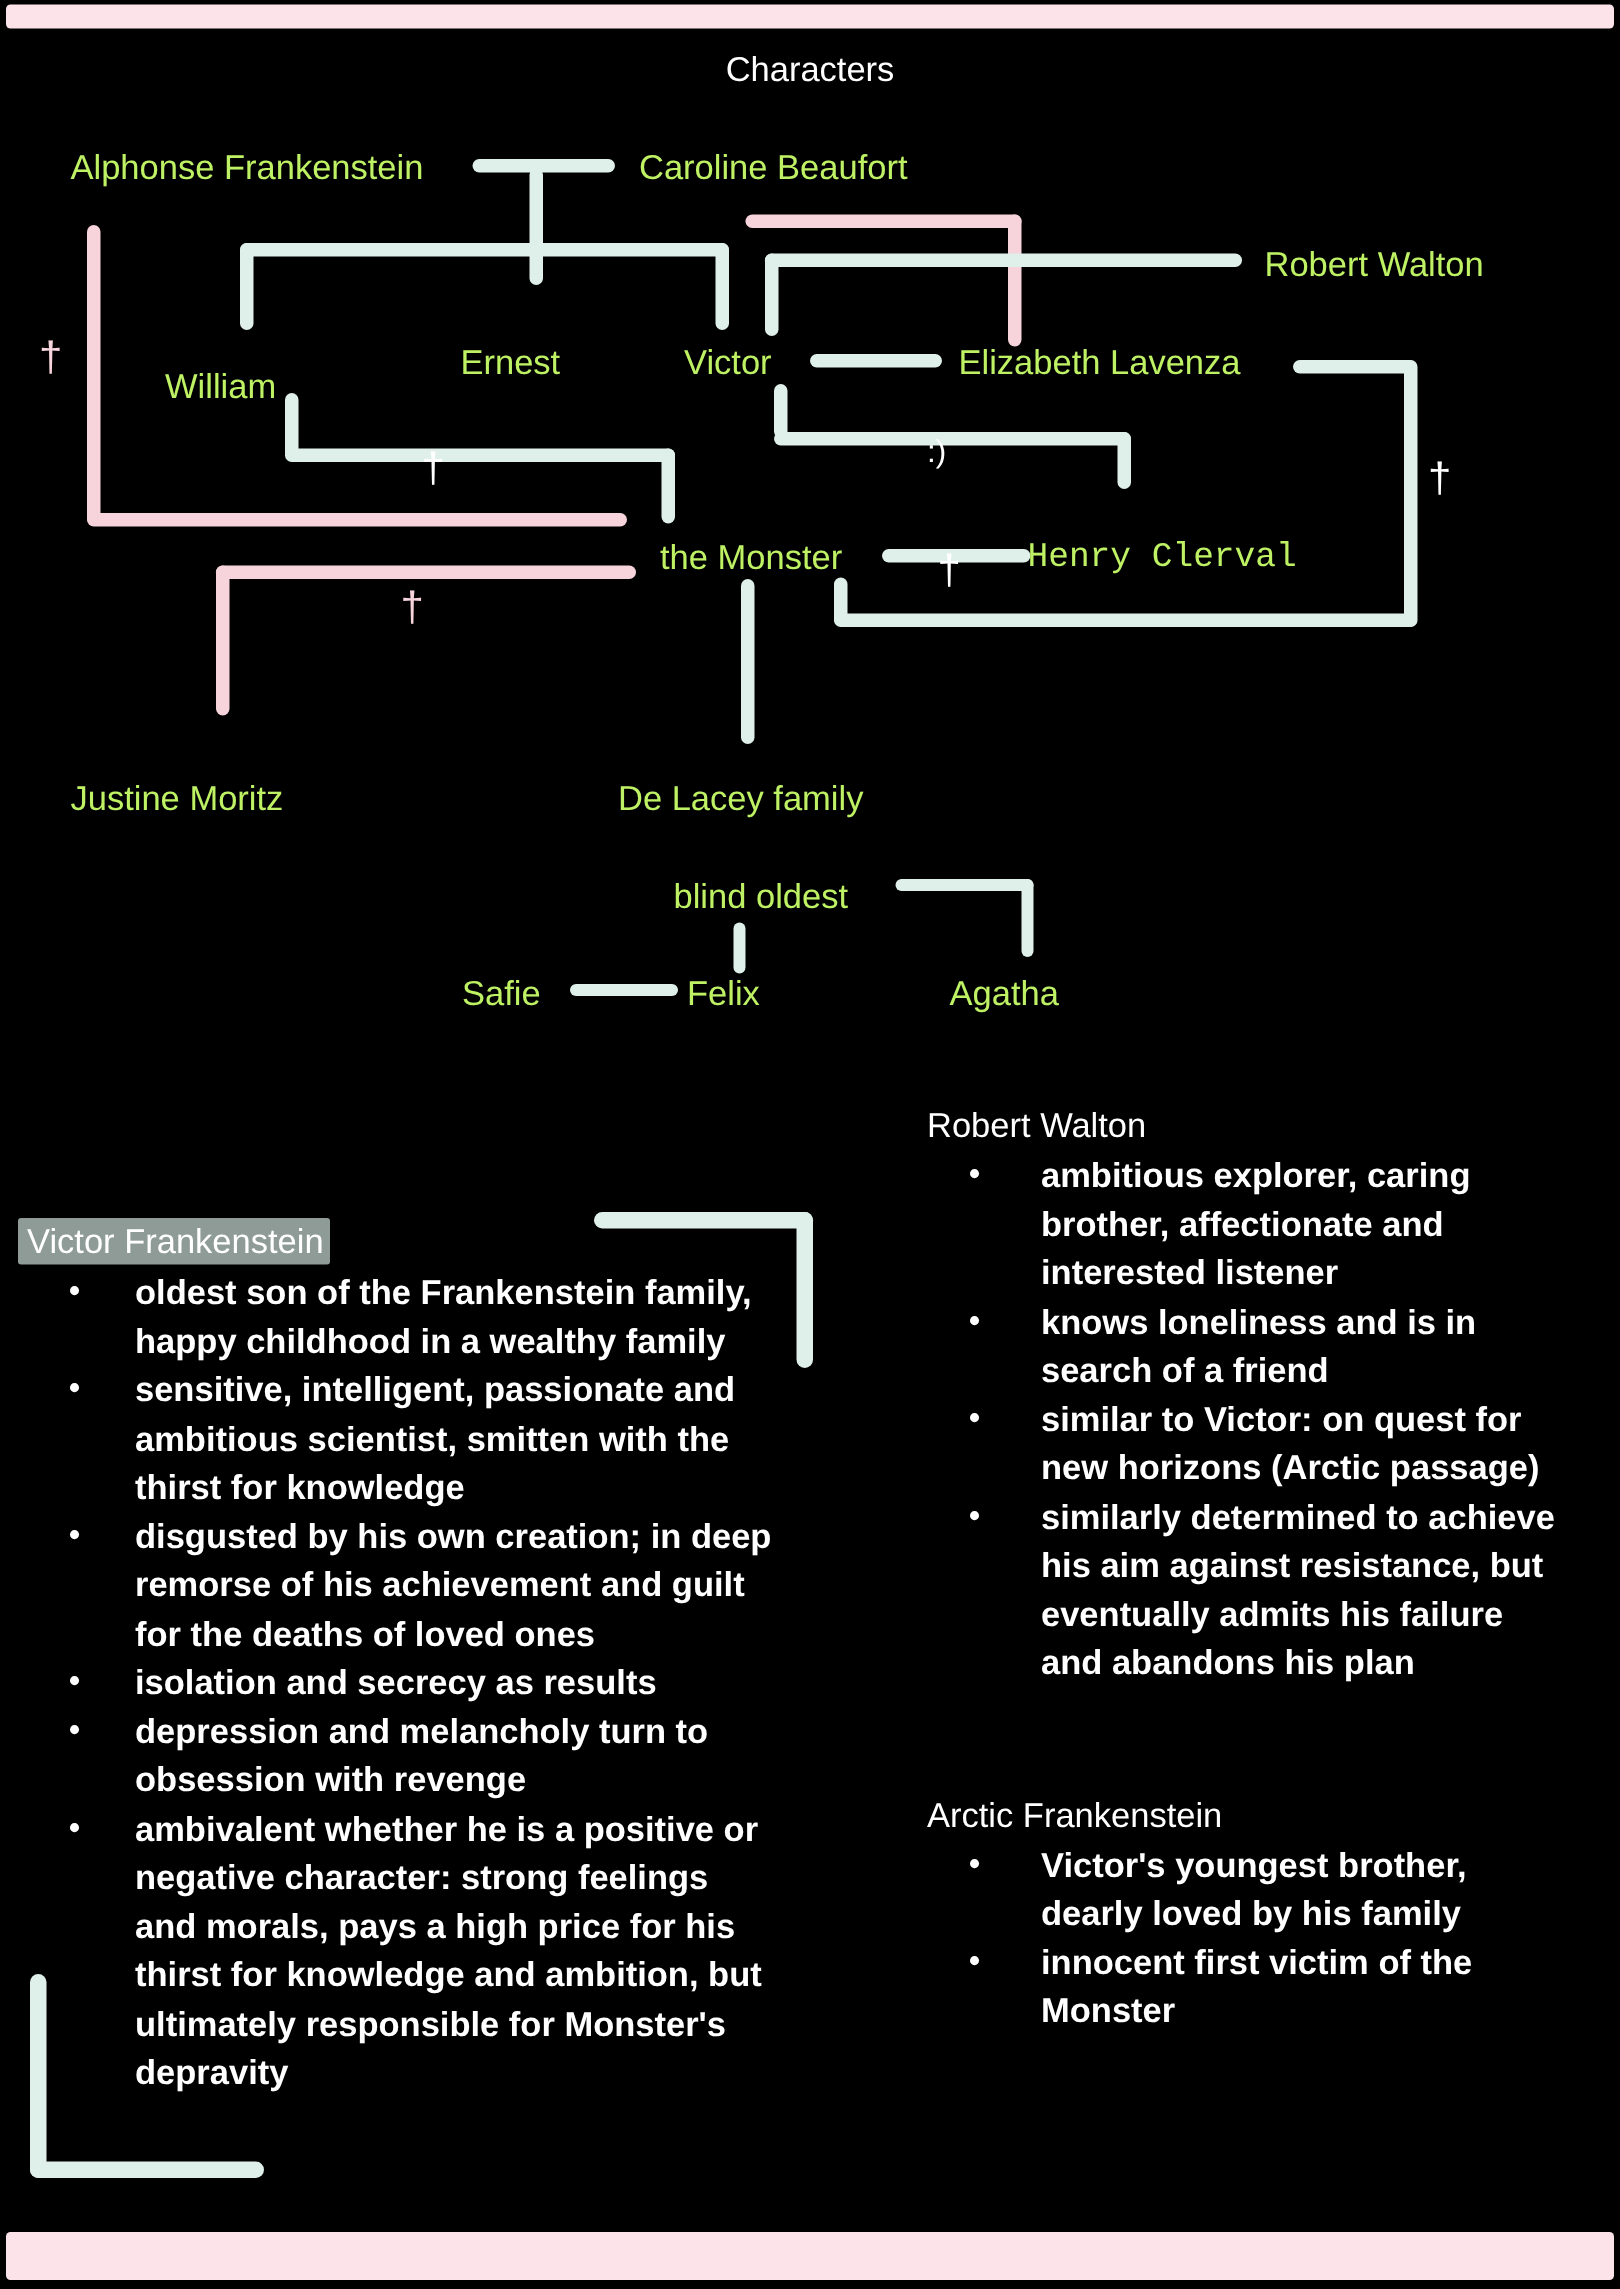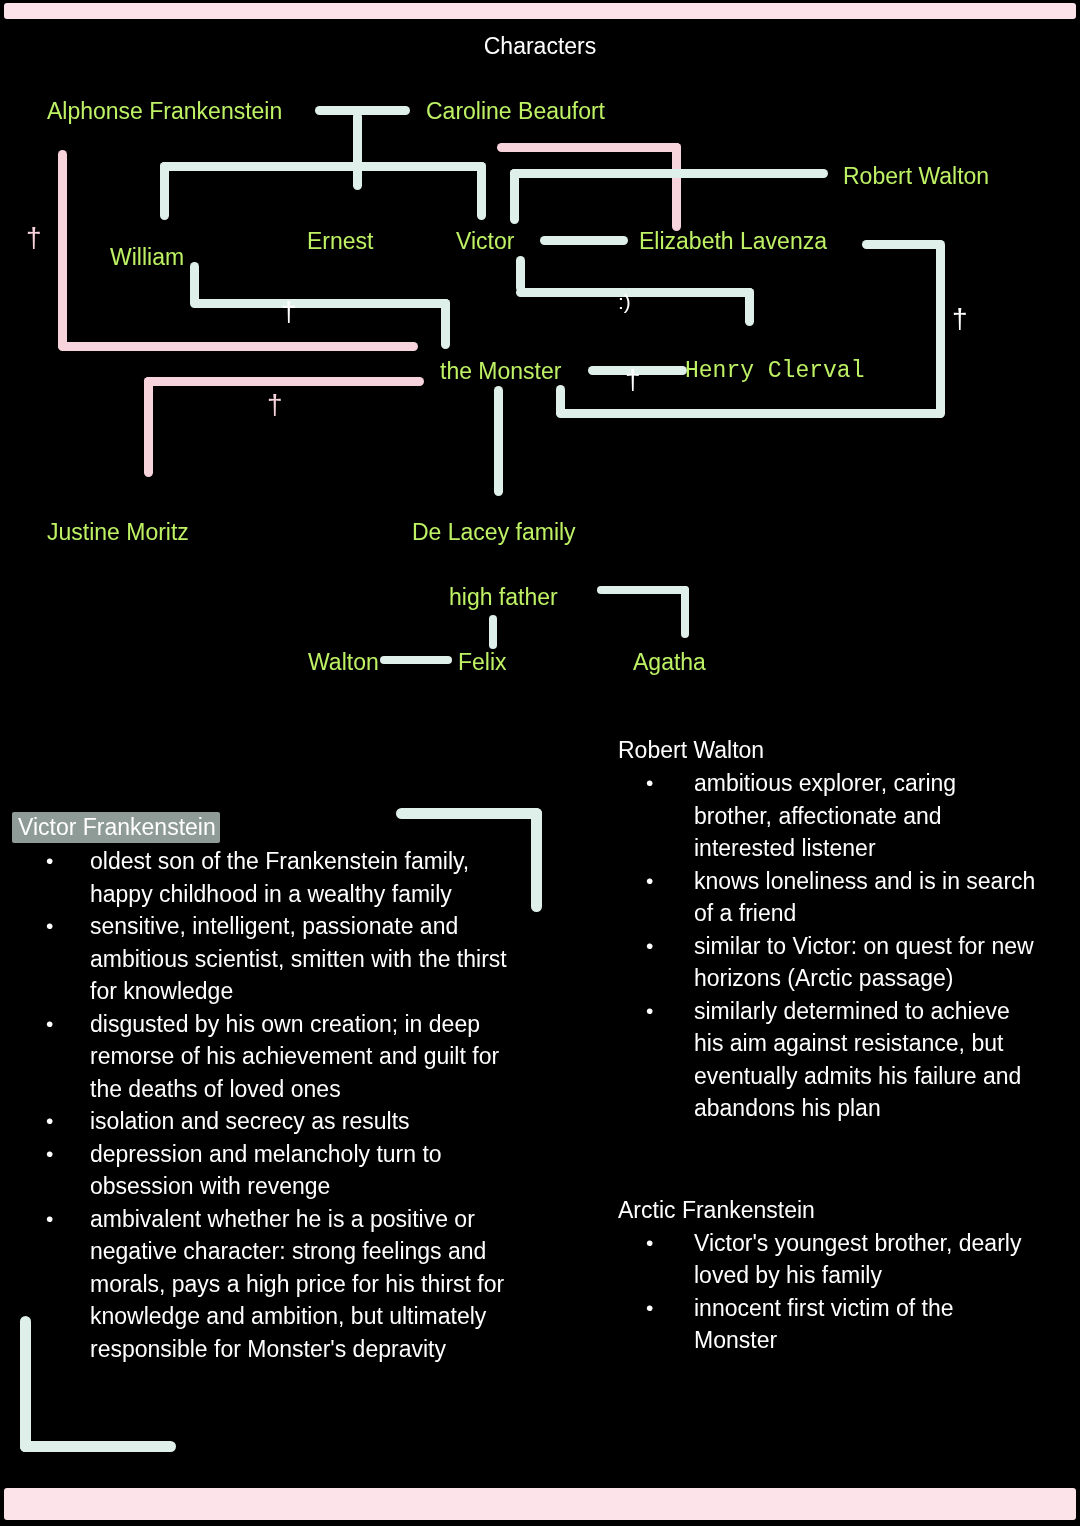--- a/index.html
+++ b/index.html
@@ -83,20 +83,21 @@
   }
   .note-head.highlight {
     background: #8e9b96;
     padding: 0 4px 1px 6px;
     border-radius: 2px;
   }
   ul.note-list {
     list-style: none;
     margin: 0;
     padding: 0 0 0 34px;
+    font-weight: bold;
   }
   ul.note-list > li {
     position: relative;
     font-size: 23px;
     line-height: 32.5px;
     color: #ffffff;
     padding-left: 44px;
     margin: 0;
   }
   ul.note-list > li::before {
@@ -187,22 +188,22 @@
     <div class="node" style="left:426px; top:98px;">Caroline Beaufort</div>
     <div class="node" style="left:843px; top:163px;">Robert Walton</div>
     <div class="node" style="left:110px; top:244px;">William</div>
     <div class="node" style="left:307px; top:228px;">Ernest</div>
     <div class="node" style="left:456px; top:228px;">Victor</div>
     <div class="node" style="left:639px; top:228px;">Elizabeth Lavenza</div>
     <div class="node" style="left:440px; top:358px;">the Monster</div>
     <div class="node" style="left:685px; top:358px;font-family:Liberation Mono, monospace;">Henry Clerval</div>
     <div class="node" style="left:47px;  top:519px;">Justine Moritz</div>
     <div class="node" style="left:412px; top:519px;">De Lacey family</div>
-    <div class="node" style="left:449px; top:584px;">high father</div>
-    <div class="node" style="left:308px; top:649px;">Walton</div>
+    <div class="node" style="left:449px; top:584px;">blind oldest</div>
+    <div class="node" style="left:308px; top:649px;">Safie</div>
     <div class="node" style="left:458px; top:649px;">Felix</div>
     <div class="node" style="left:633px; top:649px;text-align:center;">Agatha</div>
   </div>
 
   <div id="col-left" class="notes-col">
     <div class="note-head highlight">Victor Frankenstein</div>
     <ul class="note-list">
       <li> oldest son of the Frankenstein family, happy childhood in a wealthy family</li>
       <li>sensitive, intelligent, passionate and ambitious scientist, smitten with the thirst for knowledge</li>
       <li>disgusted by his own creation; in deep remorse of his achievement and guilt for the deaths of loved ones</li>

